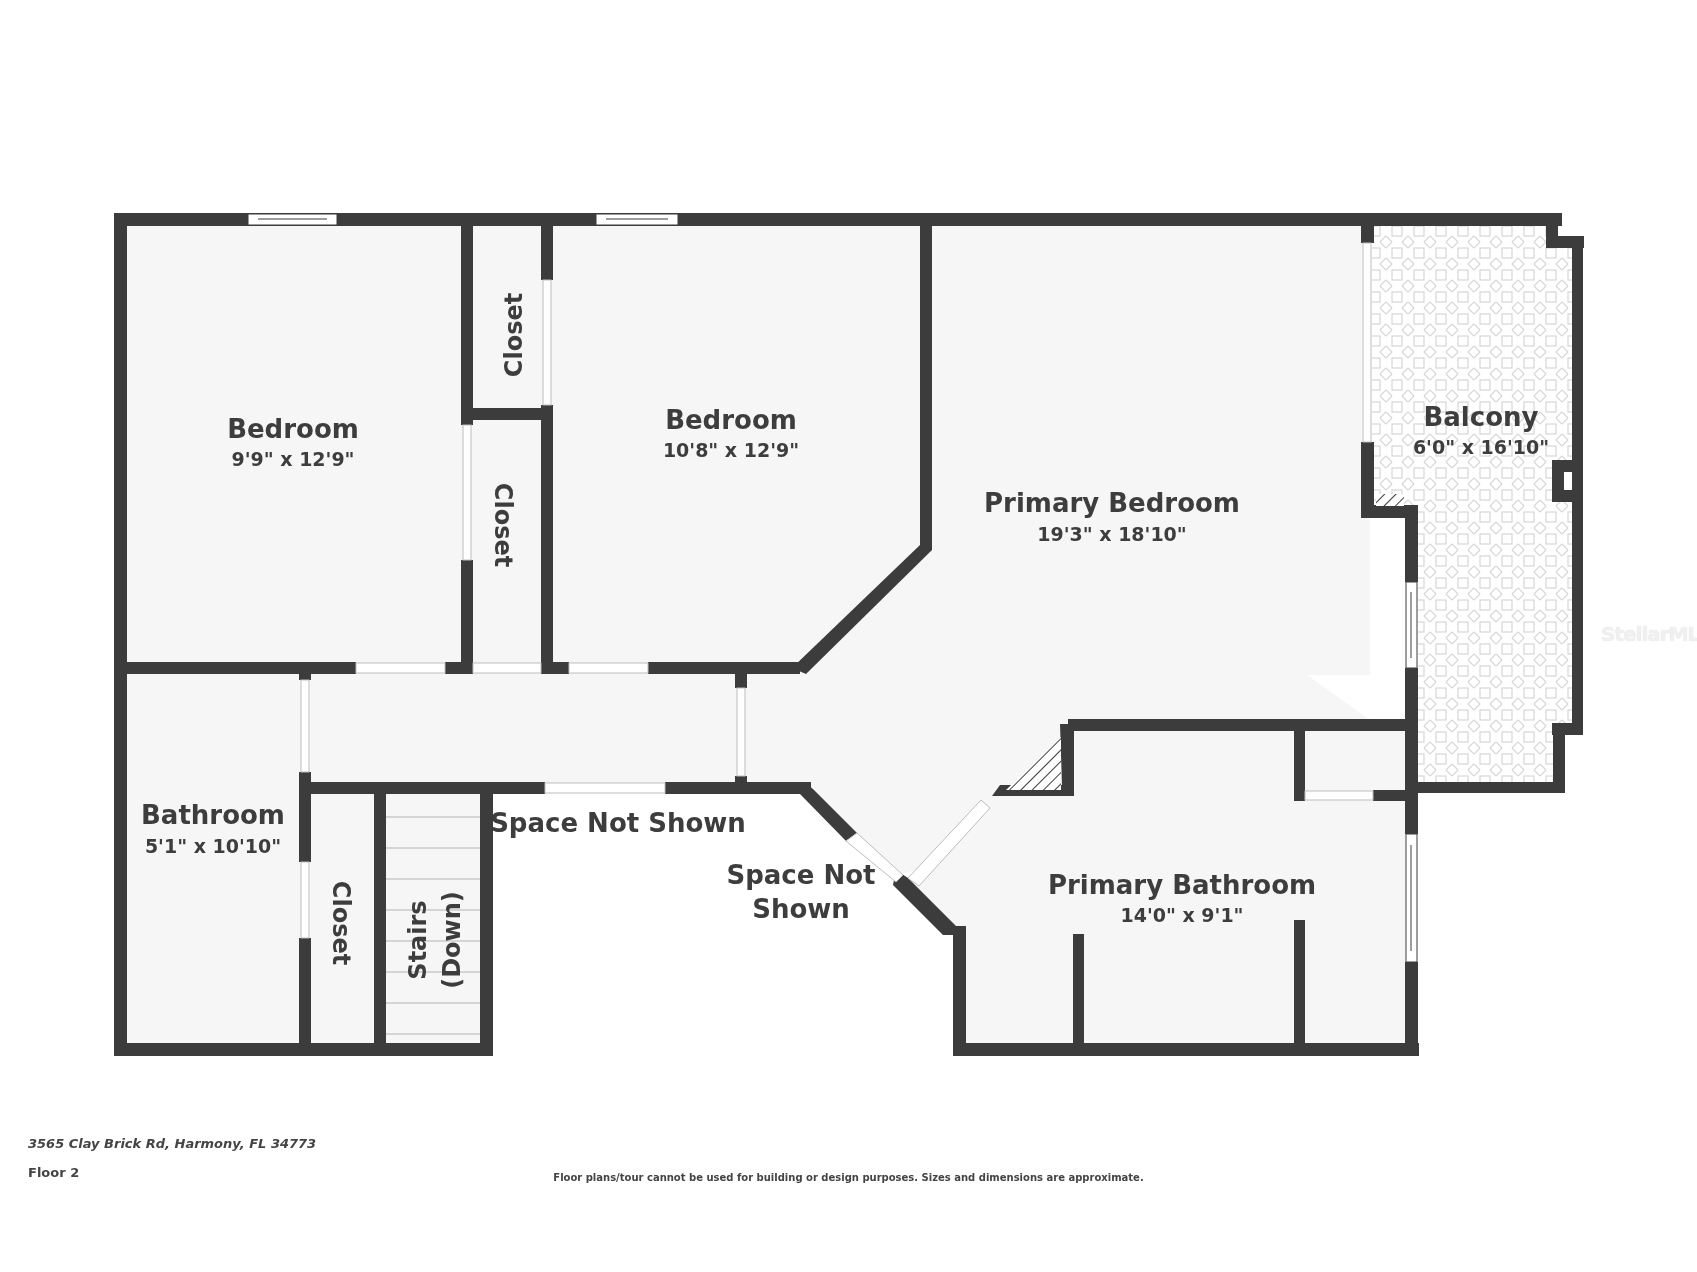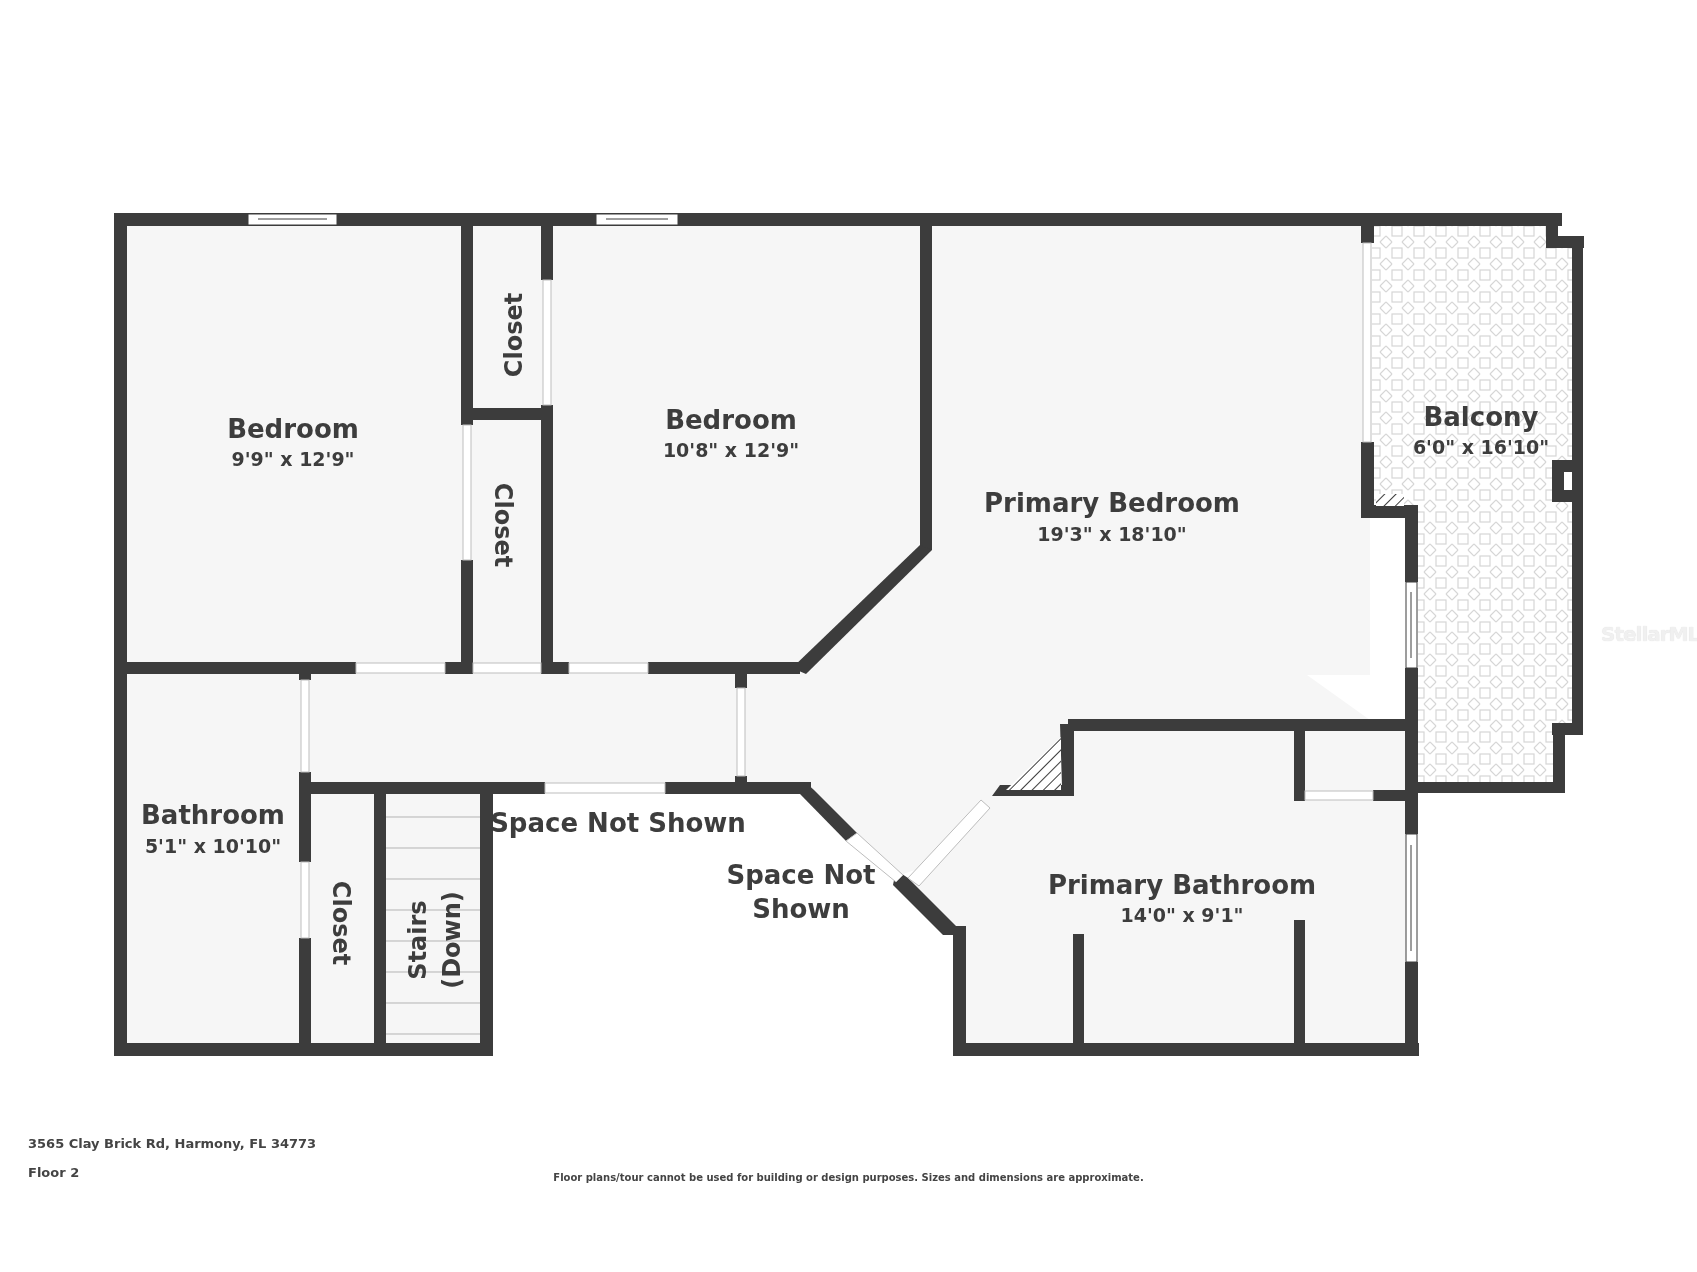--- a/index.html
+++ b/index.html
@@ -3,21 +3,21 @@
 <meta charset="utf-8">
 <style>
   html, body { margin:0; padding:0; background:#ffffff; }
   body { width:1697px; height:1272px; position:relative; overflow:hidden;
          font-family:"DejaVu Sans", "Liberation Sans", sans-serif; }
   #plan { position:absolute; left:0; top:0; }
   .room-label { font-weight:bold; fill:#3d3d3d; font-size:26px; text-anchor:middle; }
   .room-dim { font-weight:bold; fill:#3d3d3d; font-size:19px; text-anchor:middle; }
   .vlabel { font-weight:bold; fill:#3d3d3d; font-size:24px; text-anchor:middle; }
   .footer { position:absolute; color:#444; font-weight:bold; }
-  .addr { left:28px; top:1136px; font-size:13px; }
+  .addr { left:28px; top:1136px; font-size:13px;font-style:italic; }
   .floor { left:28px; top:1165px; font-size:13px;text-align:center; }
   .disclaimer { left:0; width:1697px; text-align:center; top:1172px; font-size:10px; }
   .watermark { position:absolute; left:1601px; top:622px; font-size:20px; color:#f0f0f0;
                font-weight:bold; text-shadow:0 0 1px #d8d8d8; letter-spacing:-1px; }
 </style>
 </head>
 <body>
 
 <svg id="plan" width="1697" height="1272" viewBox="0 0 1697 1272" xmlns="http://www.w3.org/2000/svg">
   <defs>

